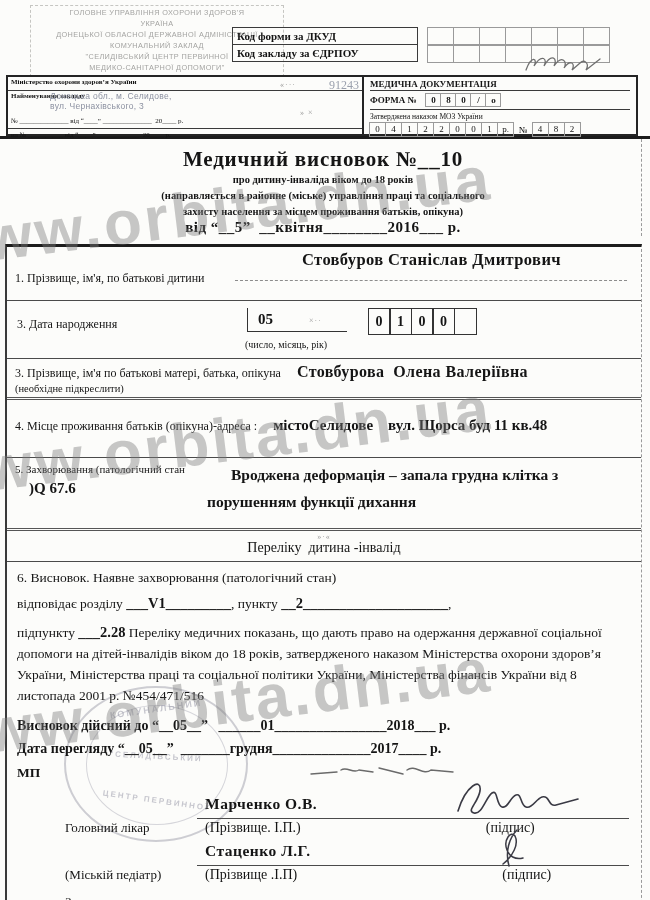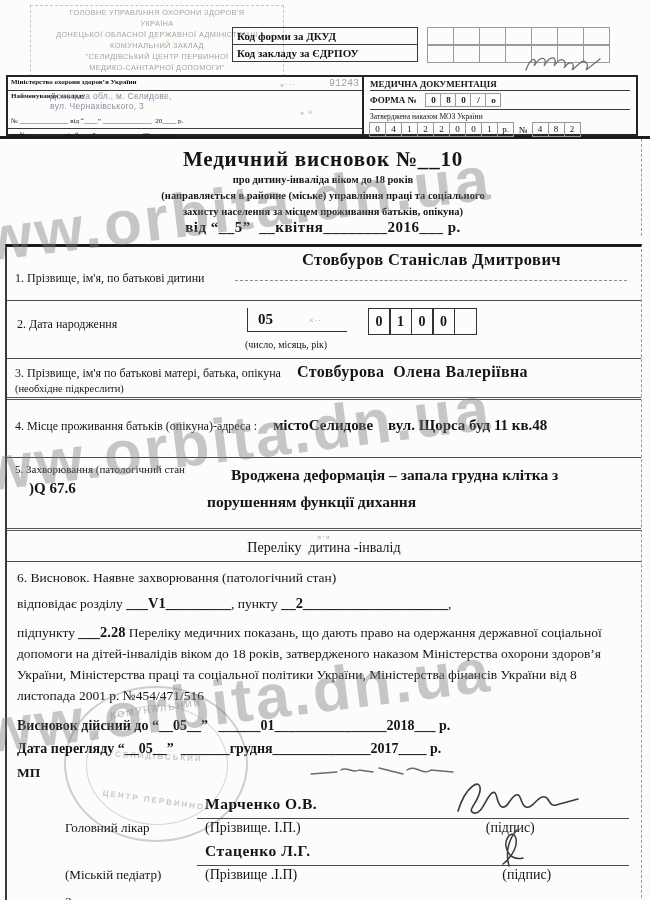--- a/index.html
+++ b/index.html
@@ -23,21 +23,21 @@
   .ccell{width:25px;height:16px;border:1px solid #9a9a9a;margin-left:-1px;}
   .hw-note{position:absolute;left:520px;top:46px;}
   .hdr-mark{position:absolute;color:#9b9b9b;font-size:8px;letter-spacing:1px;}
   .hm1{left:280px;top:80px}.hm2{left:300px;top:108px}
   
   .hbox{position:absolute;left:6px;top:75px;width:632px;height:61px;border:2px solid #242424;
         display:flex;box-sizing:border-box;background:transparent;}
   .hbox-left{width:356px;border-right:2px solid #242424;box-sizing:border-box;position:relative;}
   .hl-ministry{height:12px;border-bottom:1px solid #3a3a3a;font-size:7px;font-weight:bold;
         padding:1px 3px 0;display:flex;justify-content:space-between;}
-  .hl-art{color:#9aa0ad;font-weight:normal;font-size:10px;font-family:Liberation Mono, monospace;}
+  .hl-art{color:#9aa0ad;font-weight:normal;font-size:12px;}
   .hl-najm{height:24px;position:relative;font-size:7px;font-weight:bold;padding:1px 3px 0;}
   .hl-addr{position:absolute;left:42px;top:0;color:#8b90a0;font-weight:normal;
         font-family:"Liberation Sans",sans-serif;font-size:8.5px;line-height:1.2;letter-spacing:.3px;}
   .hl-no{height:11px;border-bottom:1px solid #3a3a3a;font-size:7px;padding:1px 3px 0;white-space:pre-wrap;}
   .hl-nano{height:12px;font-size:7px;padding:2px 3px 0;white-space:pre-wrap;}
   .hbox-right{flex:1;padding:2px 6px 0;box-sizing:border-box;}
   .hr-title{font-size:9px;font-weight:bold;border-bottom:1px solid #3a3a3a;padding-bottom:1px;}
   .hr-forma{display:flex;align-items:center;gap:10px;font-size:9px;font-weight:bold;
         padding:2px 0;border-bottom:1px solid #3a3a3a;}
   .fcells{display:flex;}
@@ -236,21 +236,21 @@
 
   <div class="formbody">
 
     <div class="r1">
       <span class="lab">1. Прізвище, ім'я, по батькові дитини</span>
       <div class="r1-val">Стовбуров Станіслав Дмитрович</div>
       <div class="r1-uline"></div>
     </div>
 
     <div class="r2">
-      <span class="lab">2. Дата народження</span>
+      <span class="lab">3. Дата народження</span>
       <div class="r2-vbox">05</div>
       <span class="tinymark" style="left:302px;top:15px;">×··</span>
       <div class="r2-cap">(число, місяць, рік)</div>
       <div class="r2-cells">
         <span class="dcell">0</span>
         <span class="dcell">1</span>
         <span class="dcell">0</span>
         <span class="dcell">0</span>
         <span class="dcell"></span>
       </div>

